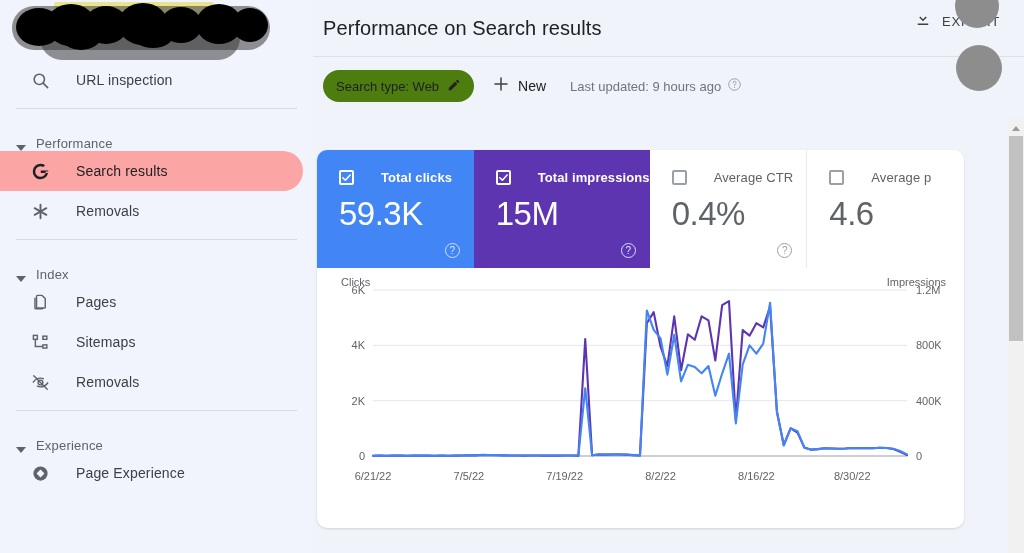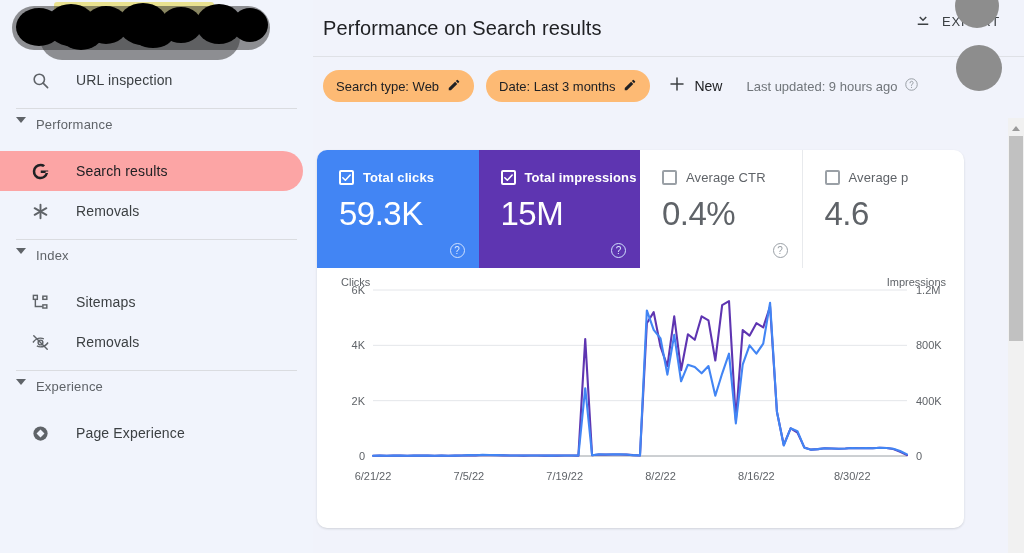--- a/index.html
+++ b/index.html
@@ -49,21 +49,21 @@
     width: 24px; height: 24px; flex: 0 0 24px;
     display: flex; align-items: center; justify-content: center;
     margin-right: 24px; color: #5f6368;
   }
   .nav-item .lbl { font-size: 14px; color: #3c4043; letter-spacing: .15px; }
   .nav-item.active { background: #fca5a5; }
   .nav-item.active .lbl { color: #202124; }
   .divider { height: 1px; background: #dadce0; margin: 8px 16px 8px 16px; }
 
   .section-head {
-    display: flex; align-items: flex-start;
+    display: flex; align-items: flex-end;
     height: 34px; padding-left: 16px;
     color: #5f6368; font-size: 13px;
   }
   .section-head .caret {
     width: 0; height: 0; margin-right: 10px;
     border-left: 5px solid transparent; border-right: 5px solid transparent;
     border-top: 6px solid #5f6368;
   }
   .section-head .slbl { font-size: 13px; color: #5f6368; letter-spacing: .2px; }
 
@@ -91,21 +91,21 @@
   .export-btn .etxt { font-size: 13px; letter-spacing: .8px; color: #3c4043; }
   .topbar-rule { height: 1px; background: #dfe1e6; margin-left: 0; }
 
   .filterbar {
     height: 58px; display: flex; align-items: center;
     padding-left: 10px; gap: 0; position: relative;
   }
   .chip {
     display: flex; align-items: center; gap: 8px;
     height: 32px; padding: 0 13px;
-    background: #fdba74; border-radius: 16px;
+    background: #4d7c0f; border-radius: 16px;
     font-size: 13px; color: #202124; cursor: pointer;
     margin-right: 12px; white-space: nowrap;
   }
   .new-btn {
     display: flex; align-items: center; gap: 8px;
     height: 32px; padding: 0 10px 0 6px; cursor: pointer;
     margin-right: 14px;
   }
   .new-btn .ntxt { font-size: 14px; color: #202124; }
   .lastupd {
@@ -123,21 +123,21 @@
   }
   .metrics { display: flex; height: 118px; }
   .metric {
     flex: 1 1 0; position: relative;
     padding: 20px 0 0 22px; cursor: pointer;
     border-right: 1px solid #e8eaed;
   }
   .metric:last-child { border-right: none; }
   .metric.sel-clicks { background: #4285f4; border-right: none; }
   .metric.sel-impr { background: #5e35b1; border-right: none; }
-  .metric .mhead { display: flex; align-items: center; gap: 9px; }
+  .metric .mhead { display: flex; align-items: center; gap: 27px; }
   .cbx {
     width: 15px; height: 15px; flex: 0 0 15px;
     border: 2px solid #9aa0a6; border-radius: 2px;
     display: flex; align-items: center; justify-content: center;
   }
   .metric.sel-clicks .cbx, .metric.sel-impr .cbx { border-color: #fff; }
   .cbx .tick { display: none; }
   .cbx.checked .tick { display: block; }
   .mname { font-size: 13px; color: #5f6368; white-space: nowrap; letter-spacing: .1px; }
   .metric.sel-clicks .mname, .metric.sel-impr .mname { color: #fff; font-weight: bold; }
@@ -242,20 +242,29 @@
       <span class="lbl">Removals</span>
     </div>
 
     <div class="divider"></div>
 
     <div class="section-head">
       <span class="caret"></span>
       <span class="slbl">Index</span>
     </div>
 
+    <div class="nav-item">
+      <span class="ico">
+        <svg width="19" height="19" viewBox="0 0 24 24" fill="none" stroke="#5f6368" stroke-width="1.8">
+          <path d="M8 3h6l4 4v11a1 1 0 0 1-1 1H8a1 1 0 0 1-1-1V4a1 1 0 0 1 1-1z"></path>
+          <path d="M5 6v13a1 1 0 0 0 1 1h9"></path>
+        </svg>
+      </span>
+      <span class="lbl">Pages</span>
+    </div>
 
     <div class="nav-item">
       <span class="ico">
         <svg width="19" height="19" viewBox="0 0 24 24" fill="none" stroke="#5f6368" stroke-width="1.8">
           <rect x="3" y="3" width="5" height="5"></rect>
           <rect x="15" y="4" width="5" height="4"></rect>
           <rect x="15" y="15" width="5" height="4"></rect>
           <path d="M5.5 8v9h9M14.5 6h1"></path>
         </svg>
       </span>
@@ -303,28 +312,20 @@
           </svg>
         </span>
         <span class="etxt">EXPORT</span>
       </div>
     </div>
     <div class="topbar-rule"></div>
 
     <div class="filterbar">
       <div class="chip">
         <span>Search type: Web</span>
-        <span>
-          <svg width="14" height="14" viewBox="0 0 24 24" fill="#202124">
-            <path d="M3 17.3V21h3.7L17.6 10.1l-3.7-3.7L3 17.3zM20.7 7a1 1 0 0 0 0-1.4l-2.3-2.3a1 1 0 0 0-1.4 0l-1.8 1.8 3.7 3.7L20.7 7z"></path>
-          </svg>
-        </span>
-      </div>
-      <div class="chip">
-        <span>Date: Last 3 months</span>
         <span>
           <svg width="14" height="14" viewBox="0 0 24 24" fill="#202124">
             <path d="M3 17.3V21h3.7L17.6 10.1l-3.7-3.7L3 17.3zM20.7 7a1 1 0 0 0 0-1.4l-2.3-2.3a1 1 0 0 0-1.4 0l-1.8 1.8 3.7 3.7L20.7 7z"></path>
           </svg>
         </span>
       </div>
       <div class="new-btn">
         <span>
           <svg width="18" height="18" viewBox="0 0 24 24" stroke="#3c4043" stroke-width="2" stroke-linecap="round">
             <line x1="12" y1="4" x2="12" y2="20"></line>

